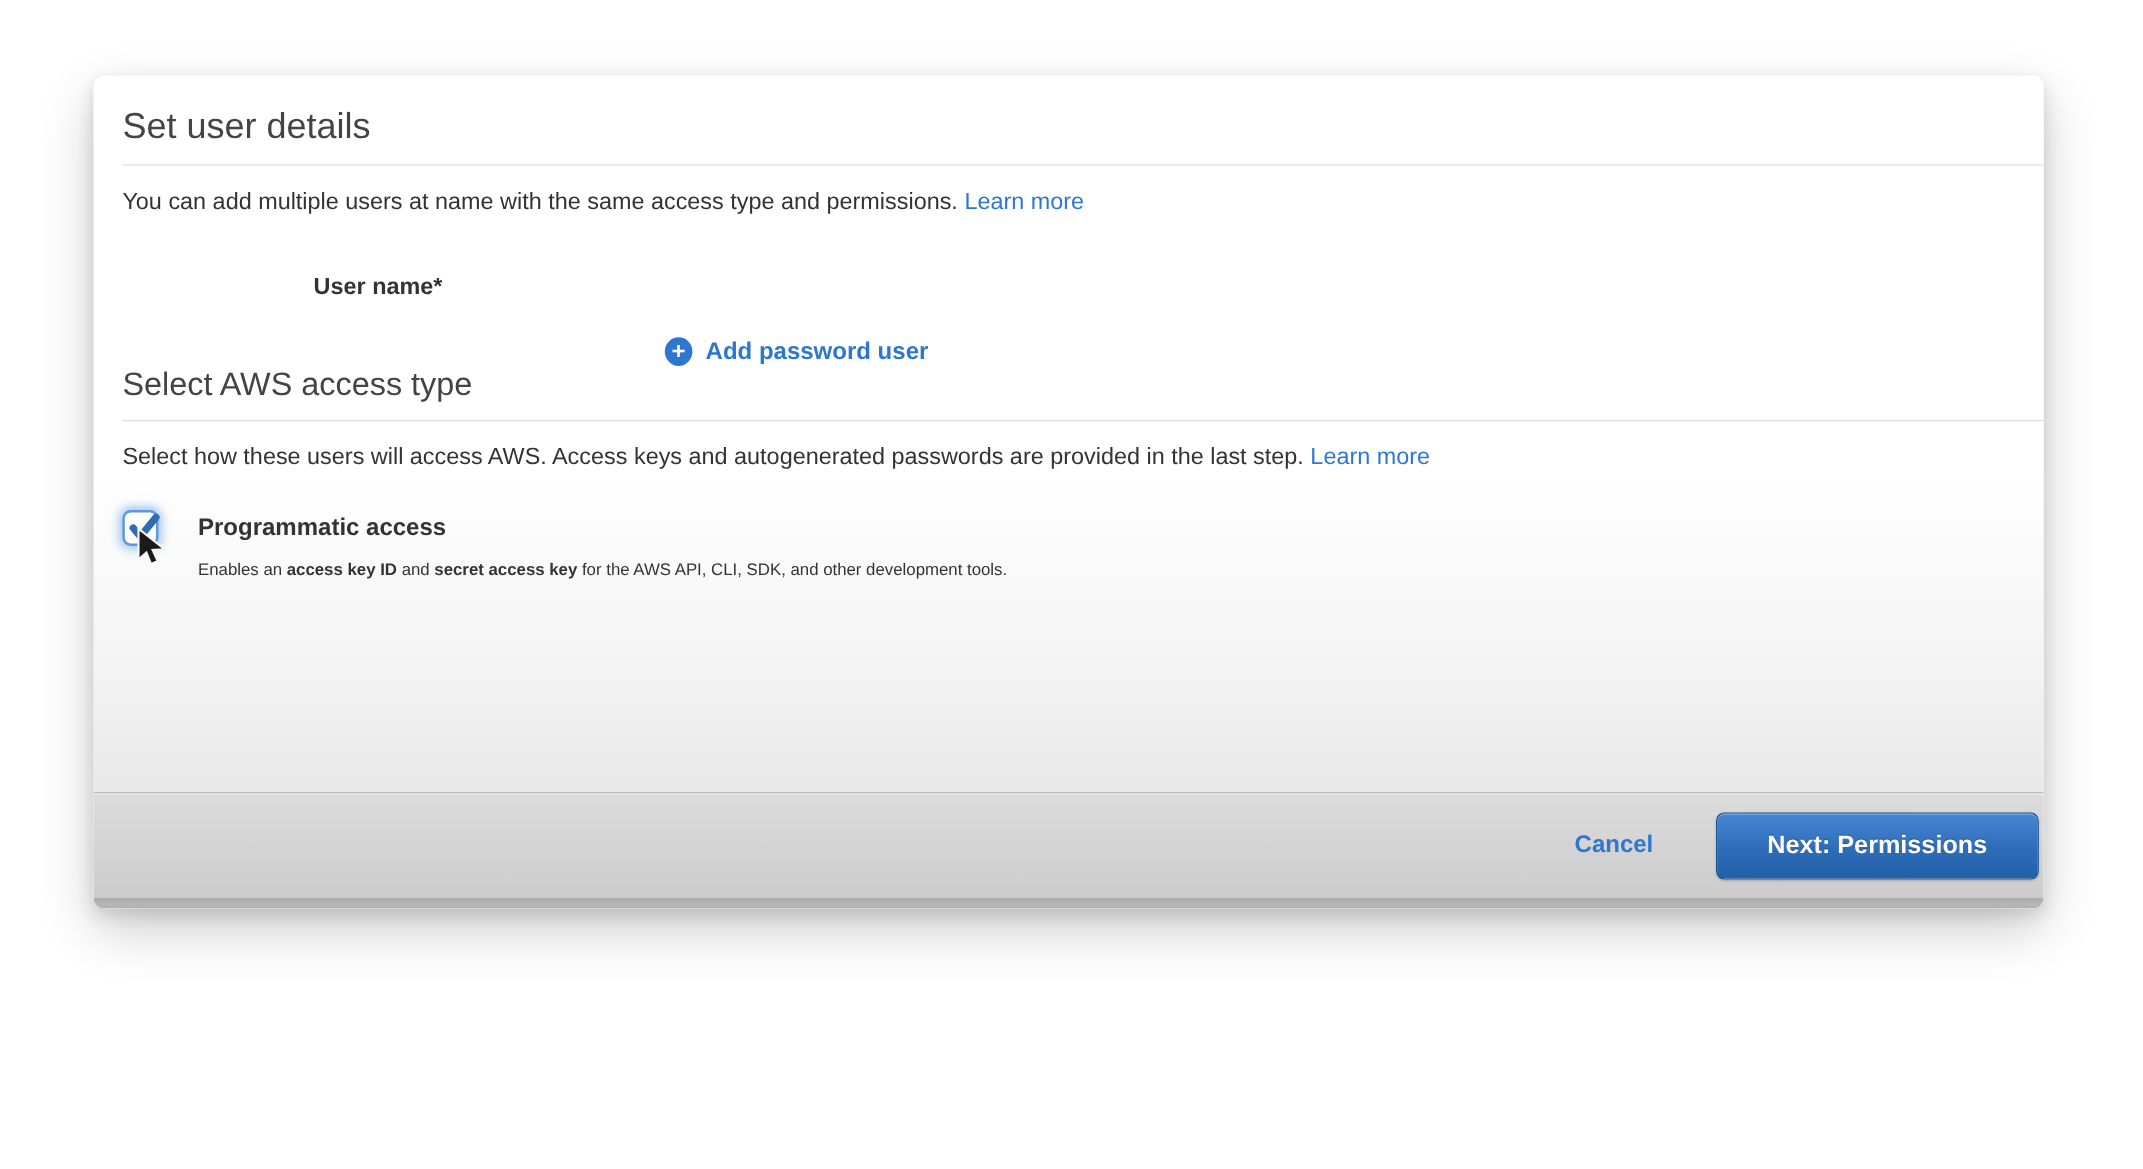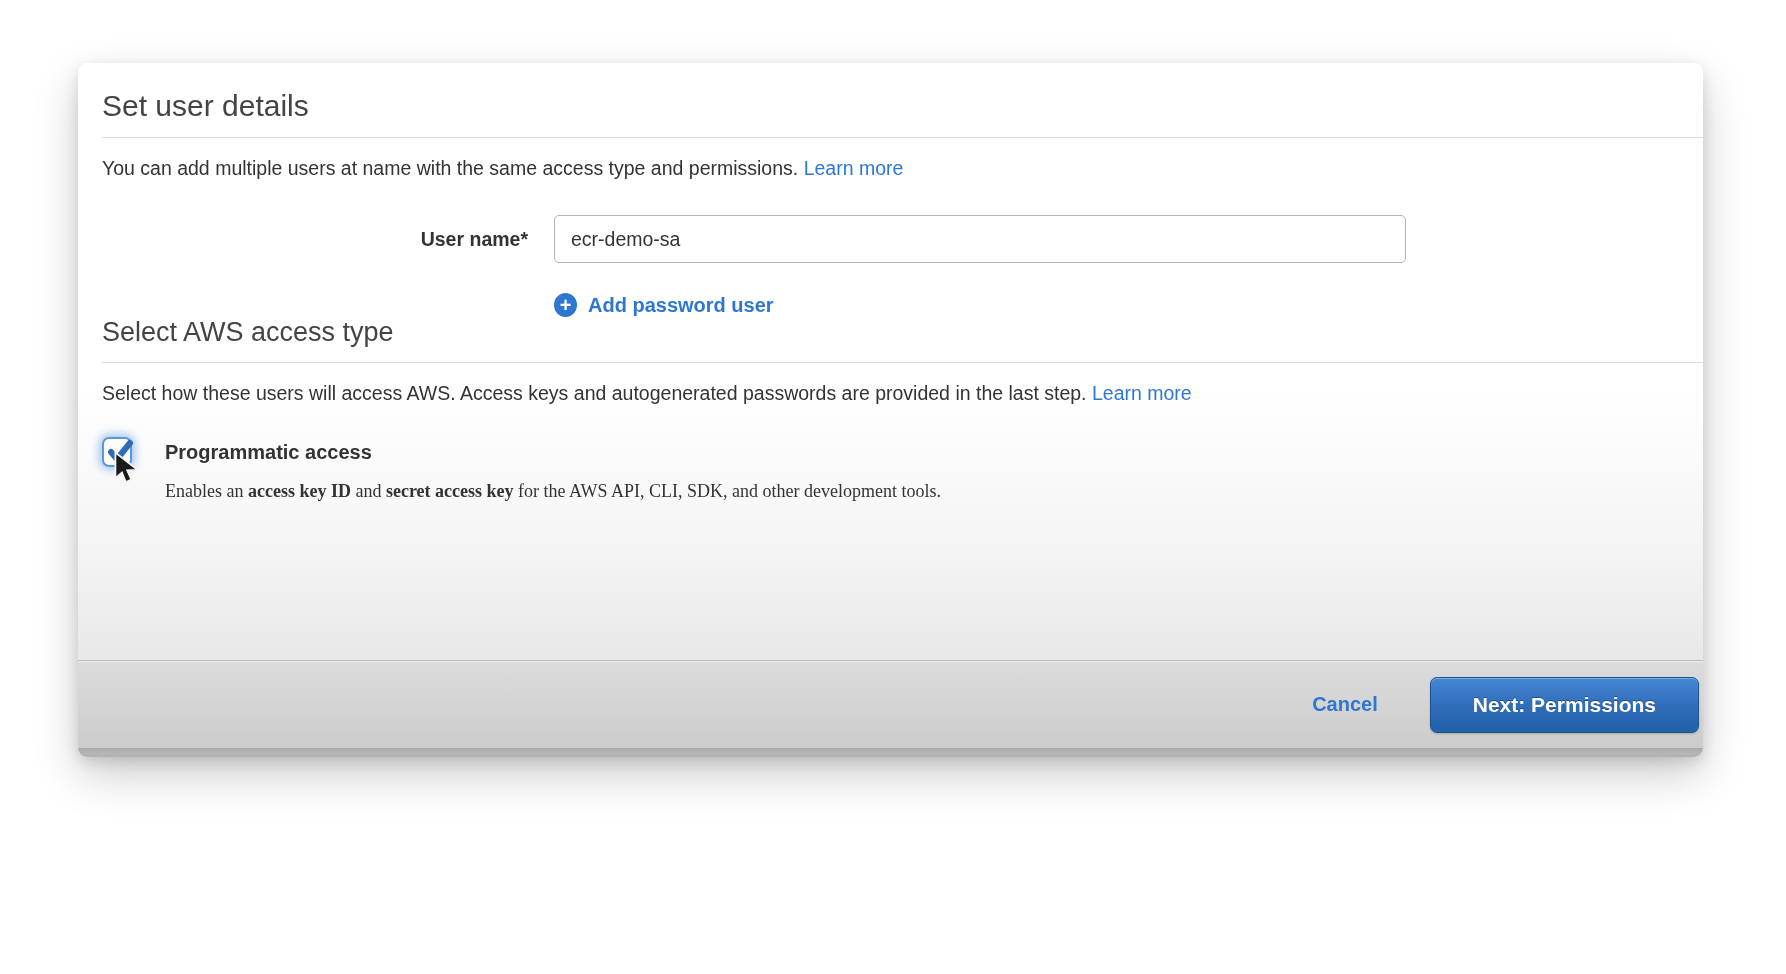--- a/index.html
+++ b/index.html
@@ -24,21 +24,21 @@
     font-weight:400; color:#444; margin:0;
   }
   h1.section-title { font-size:30px; }
   h2.section-title { font-size:27px; }
   .divider { height:1px; background:#dcdcdc; margin:14px -24px 0 0; }
   p.intro { font-size:19.5px; color:#333; margin:17px 0 0 0; line-height:1.35; }
   a.link { color:#2e77d0; text-decoration:none; cursor:pointer; }
 
   .form-row { display:flex; align-items:flex-start; margin-top:34px; }
   .label-col {
-    width:452px; box-sizing:border-box; padding-right:26px; text-align:right;
+    width:452px; box-sizing:border-box; padding-right:26px; text-align:center;
     font-weight:bold; font-size:19.5px; color:#333; flex:none;
   }
   .label-col.username-label { padding-top:13px; }
   .label-col.access-label { padding-top:4px; }
   .text-input {
     width:852px; height:48px; box-sizing:border-box;
     border:1px solid #b3b3b3; border-radius:5px; background:#fff;
     font-family:inherit; font-size:19.5px; color:#333; padding:0 16px;
     outline:none;
   }
@@ -58,21 +58,21 @@
     width:30px; height:30px; box-sizing:border-box;
     border:2px solid #c9c9c9; border-radius:7px; background:#fdfdfd;
     position:relative; cursor:pointer;
   }
   .checkbox .check { display:none; position:absolute; left:1px; top:-3px; }
   .checkbox[data-checked="true"] { border-color:#5b97dd; box-shadow:0 0 8px 3px rgba(104,163,231,.6); }
   .checkbox[data-checked="true"] .check { display:block; }
   .cursor-icon { position:absolute; left:11px; top:14px; pointer-events:none; z-index:5; }
   .option-text { margin-left:33px; }
   .option-title { font-size:20px; font-weight:bold; color:#333; line-height:30px; }
-  .option-desc { font-size:18px; color:#333; line-height:39px; max-width:845px; margin-top:5px;font-family:Liberation Serif, serif; }
+  .option-desc { font-size:14px; color:#333; line-height:28px; max-width:845px; margin-top:5px; }
 
   .card-footer {
     position:absolute; left:0; right:0; bottom:9px; height:88px; box-sizing:border-box;
     background:linear-gradient(180deg,#dcdcdc 0%,#cccccc 100%);
     border-top:1px solid #bcbcbc;
     box-shadow:inset 0 1px 0 #ececec;
     display:flex; align-items:center; justify-content:flex-end;
     padding-right:4px;
   }
   .cancel-link { font-size:20px; font-weight:bold; color:#2e77d0; margin-right:52px; cursor:pointer; text-decoration:none; }
@@ -97,21 +97,20 @@
 
     <h1 class="section-title">Set user details</h1>
     <div class="divider"></div>
 
     <p class="intro"><span>You can add multiple users at name with the same access type and permissions.</span>
       <a class="link">Learn more</a>
     </p>
 
     <div class="form-row">
       <div class="label-col username-label">User name*</div>
-      <input class="text-input" type="text" value="ecr-demo-sa" style="">
     </div>
 
     <div class="add-row">
       <span class="plus-icon">+</span>
       <span class="add-label">Add password user</span>
     </div>
 
     <h2 class="section-title">Select AWS access type</h2>
     <div class="divider"></div>
 

